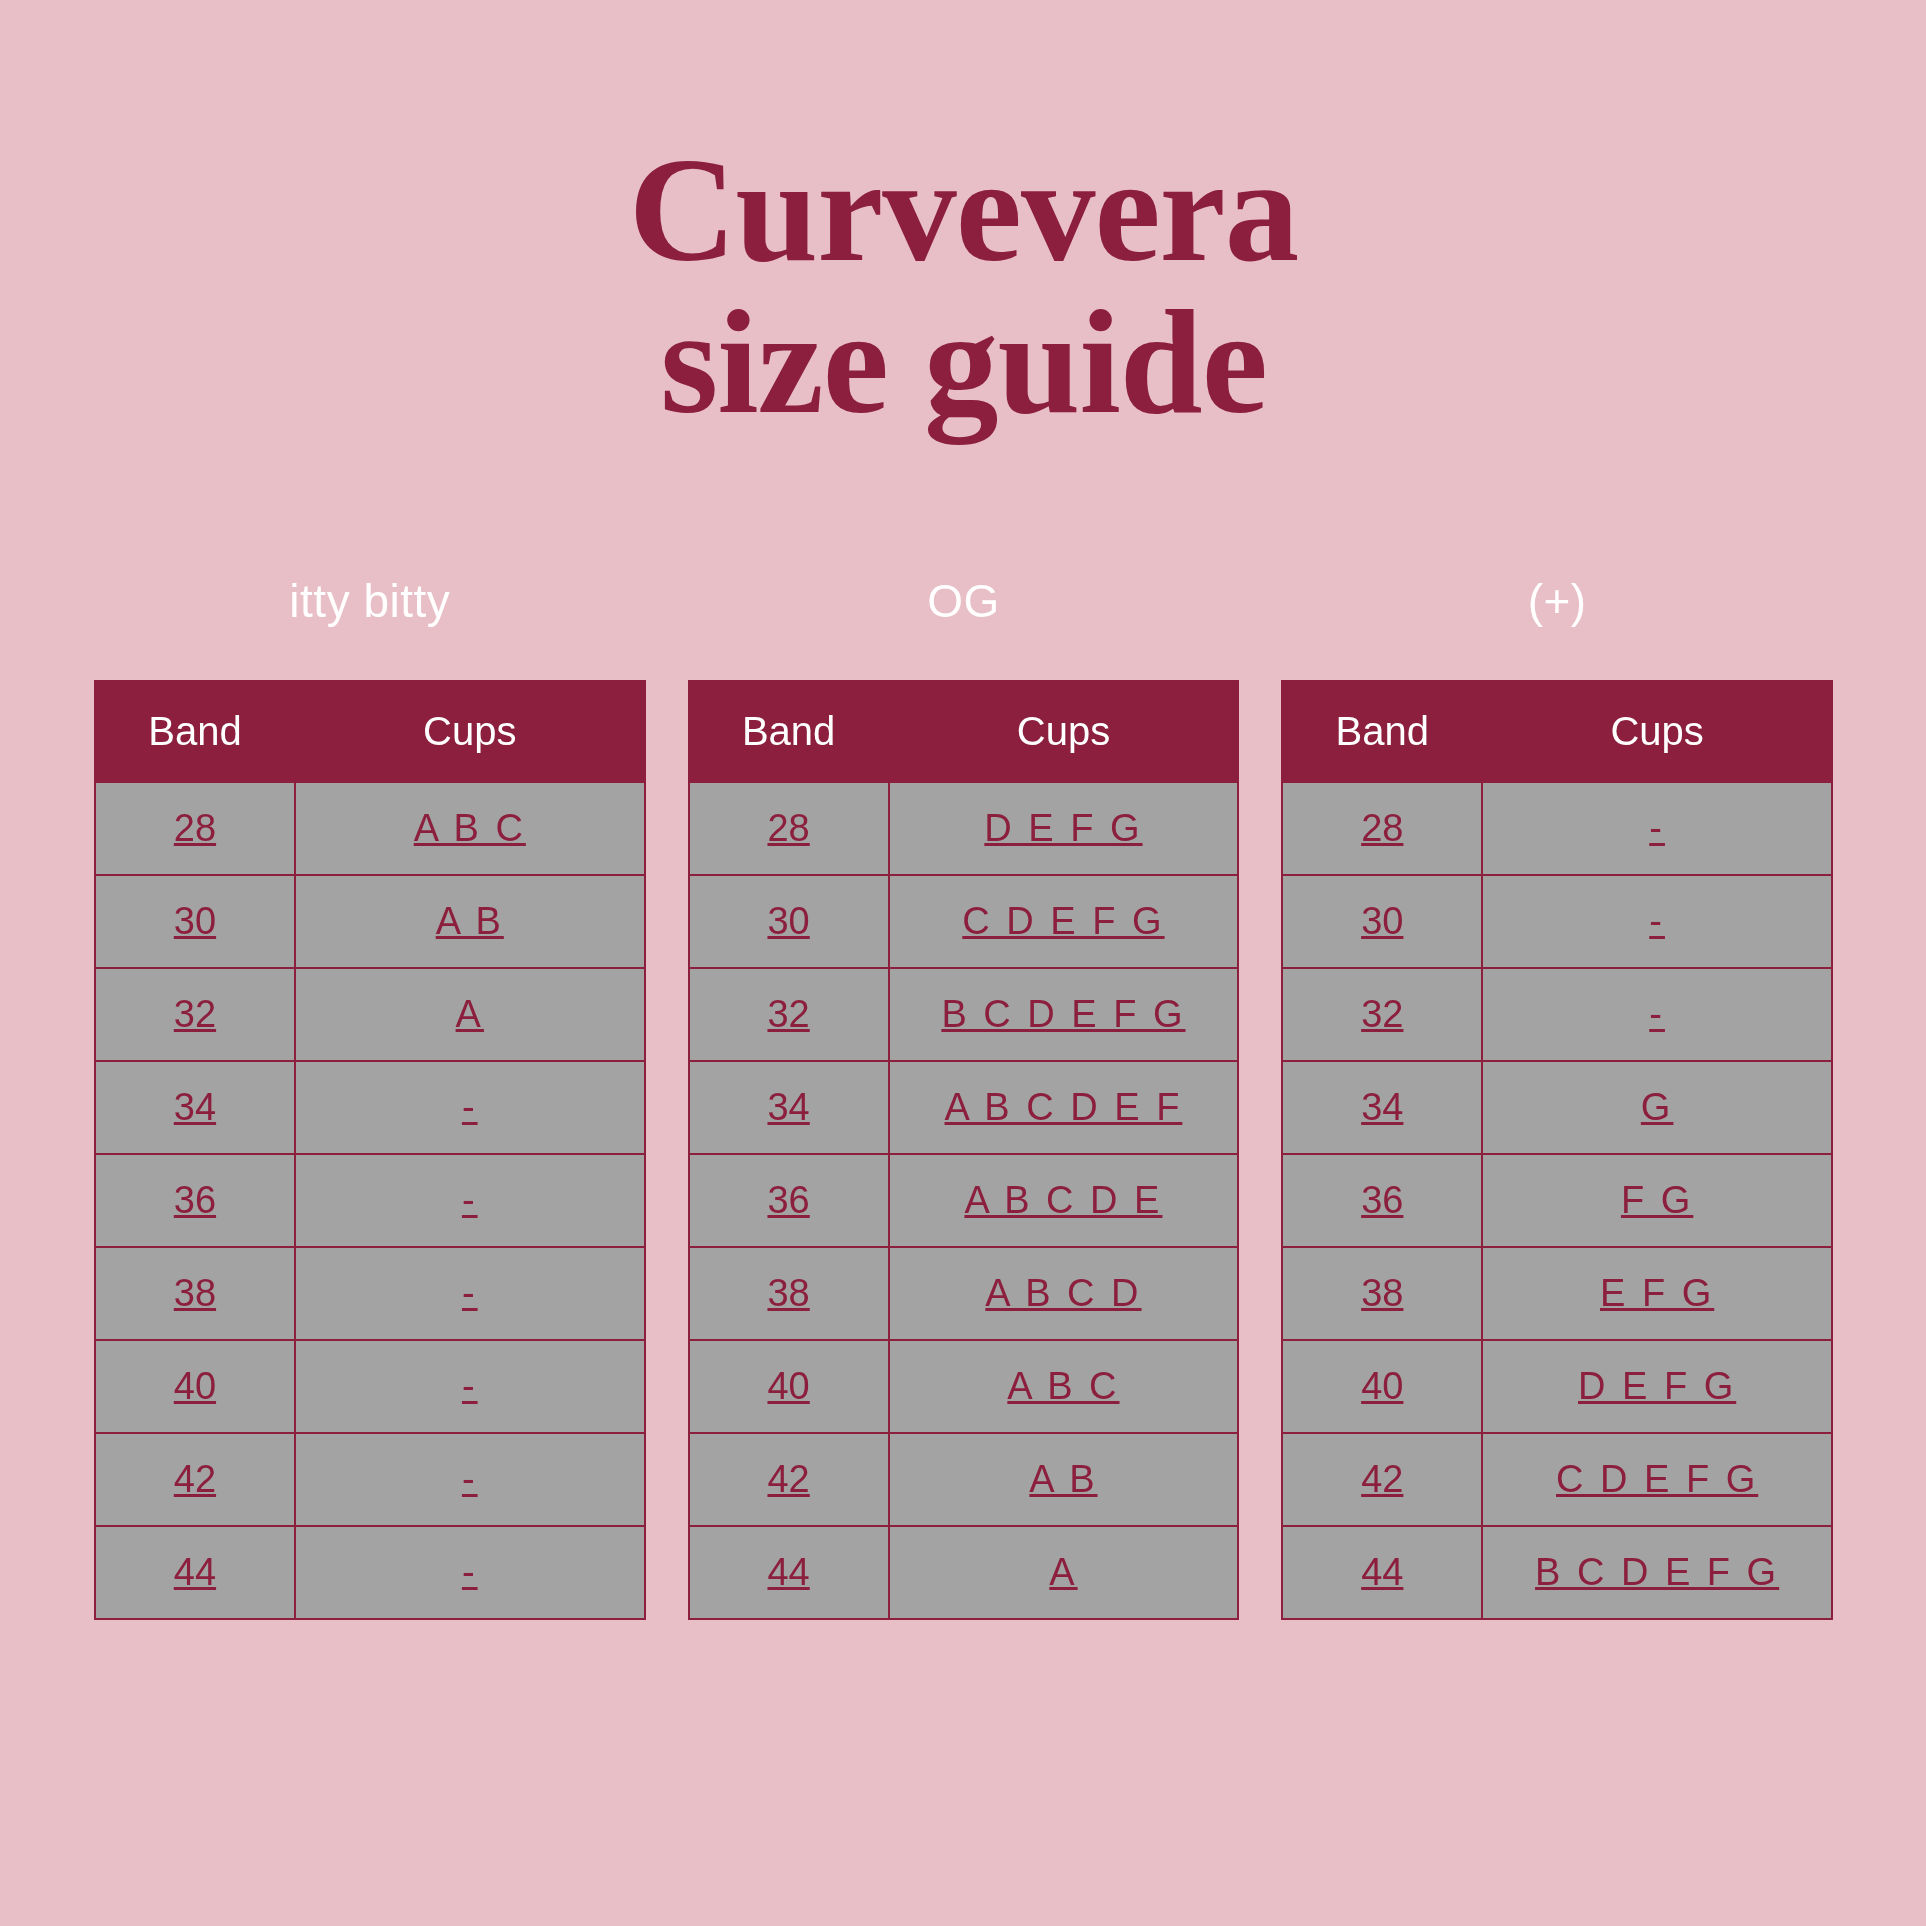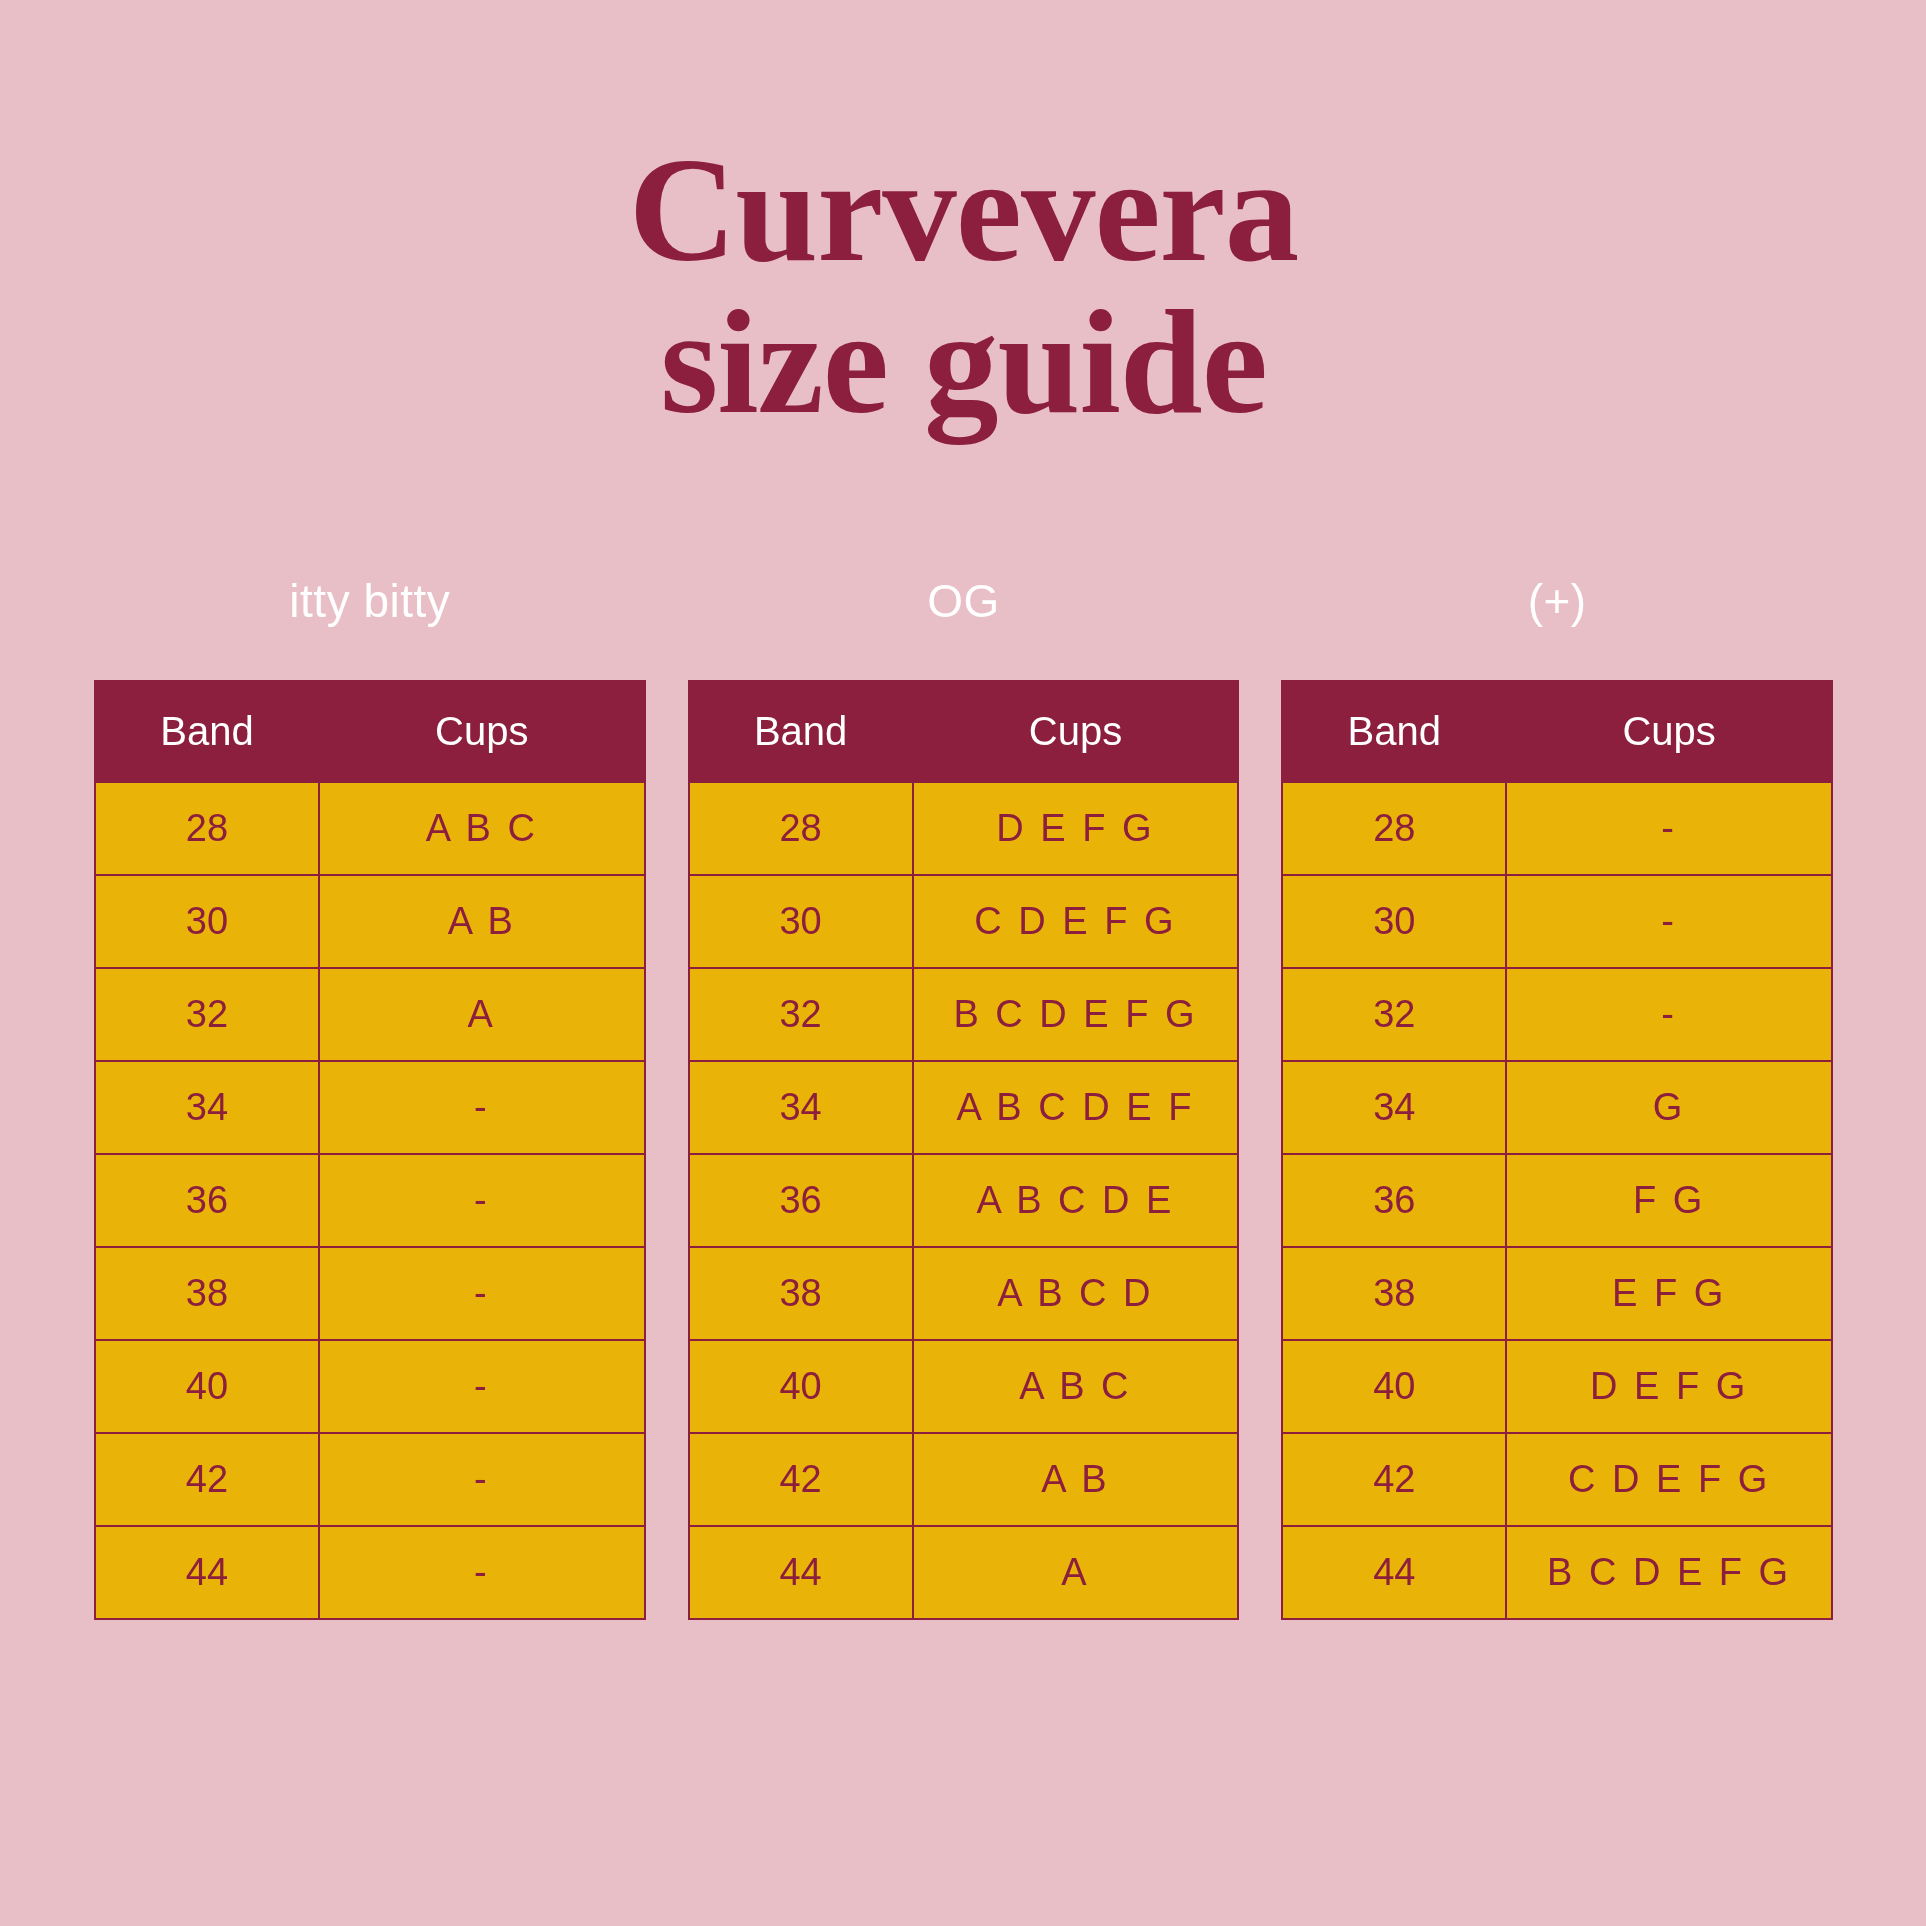--- a/index.html
+++ b/index.html
@@ -60,36 +60,37 @@
   table.size-table {
     width: 100%;
     border-collapse: collapse;
     table-layout: fixed;
   }
   table.size-table th {
     background: #8c1f3d;
     color: #ffffff;
     font-weight: 400;
     font-size: 40px;
-    padding: 27px 12px;
+    padding: 27px 0;
     border: 2px solid #8c1f3d;
     text-align: center;
   }
   table.size-table th.band-col,
   table.size-table td.band-col {
     width: 36%;
   }
   table.size-table td {
-    background: #eab308;
+    background: #a3a3a3;
     color: #8c1f3d;
     font-size: 38px;
     padding: 24px 0;
     border: 2px solid #8c1f3d;
     text-align: center;
     letter-spacing: 3px;
+    text-decoration: underline;
   }
   table.size-table td.band-col {
     letter-spacing: 0;
   }
 </style>
 </head>
 <body>
 
 <div class="page">
 

